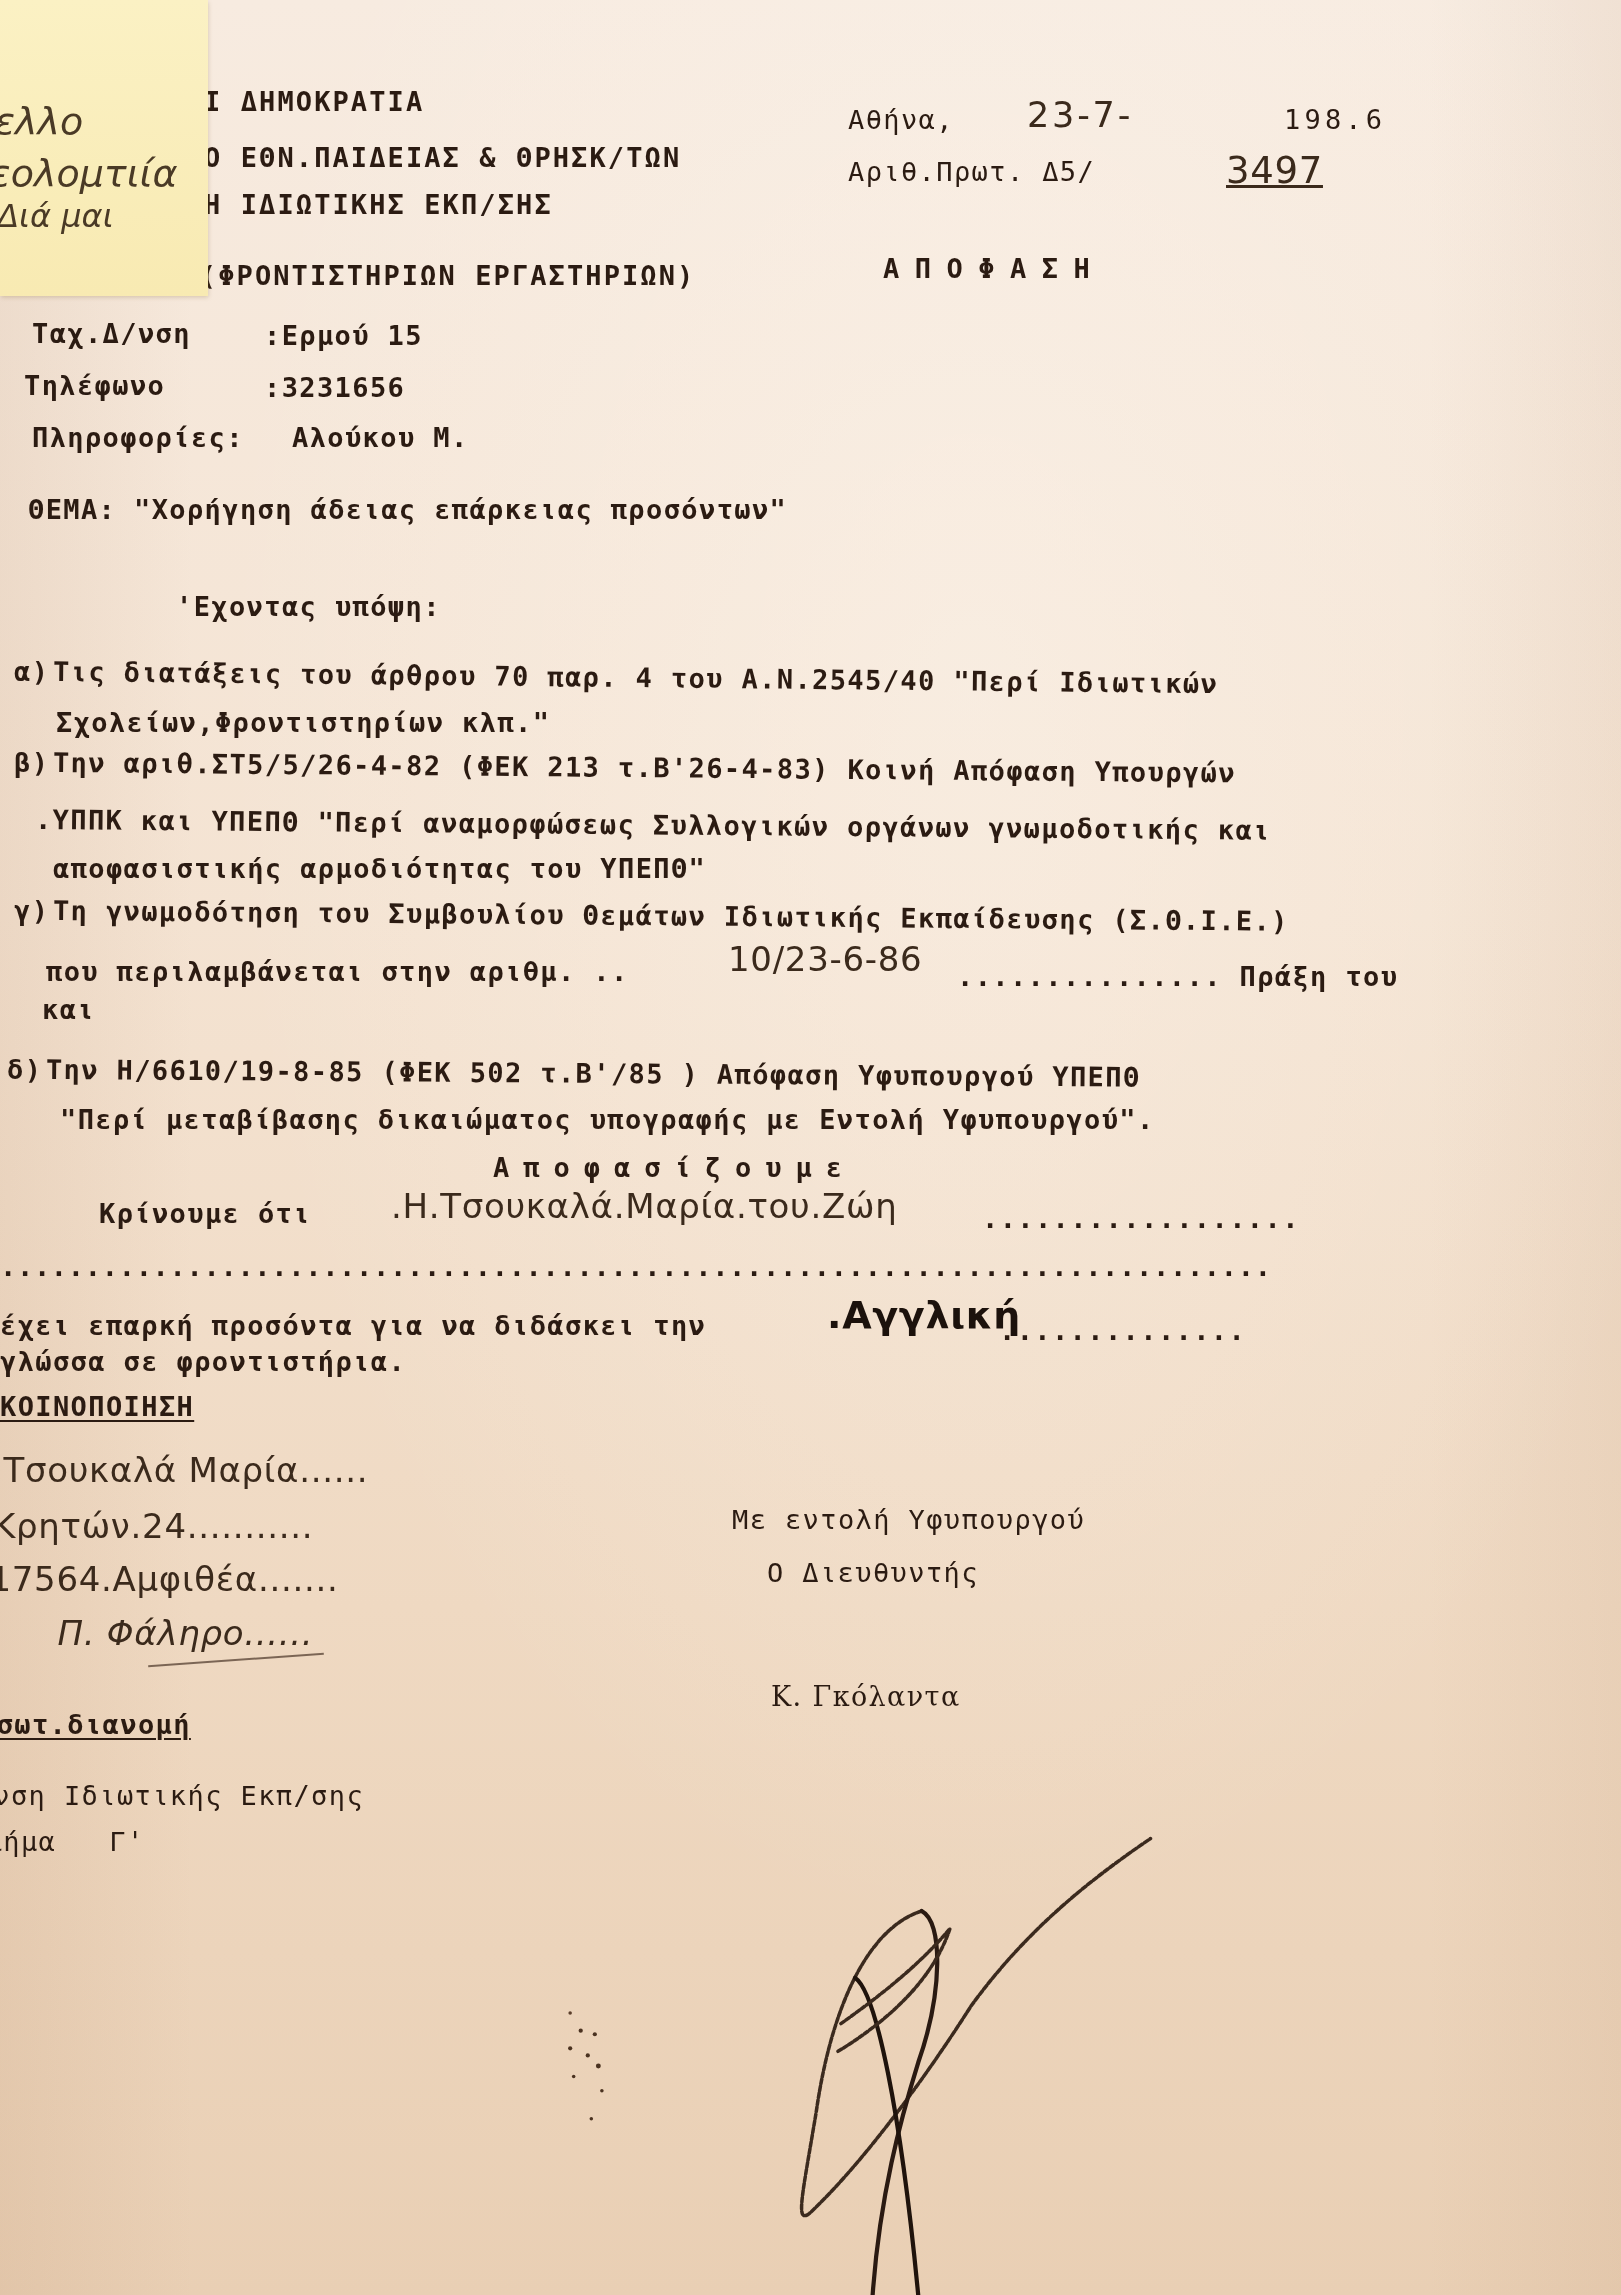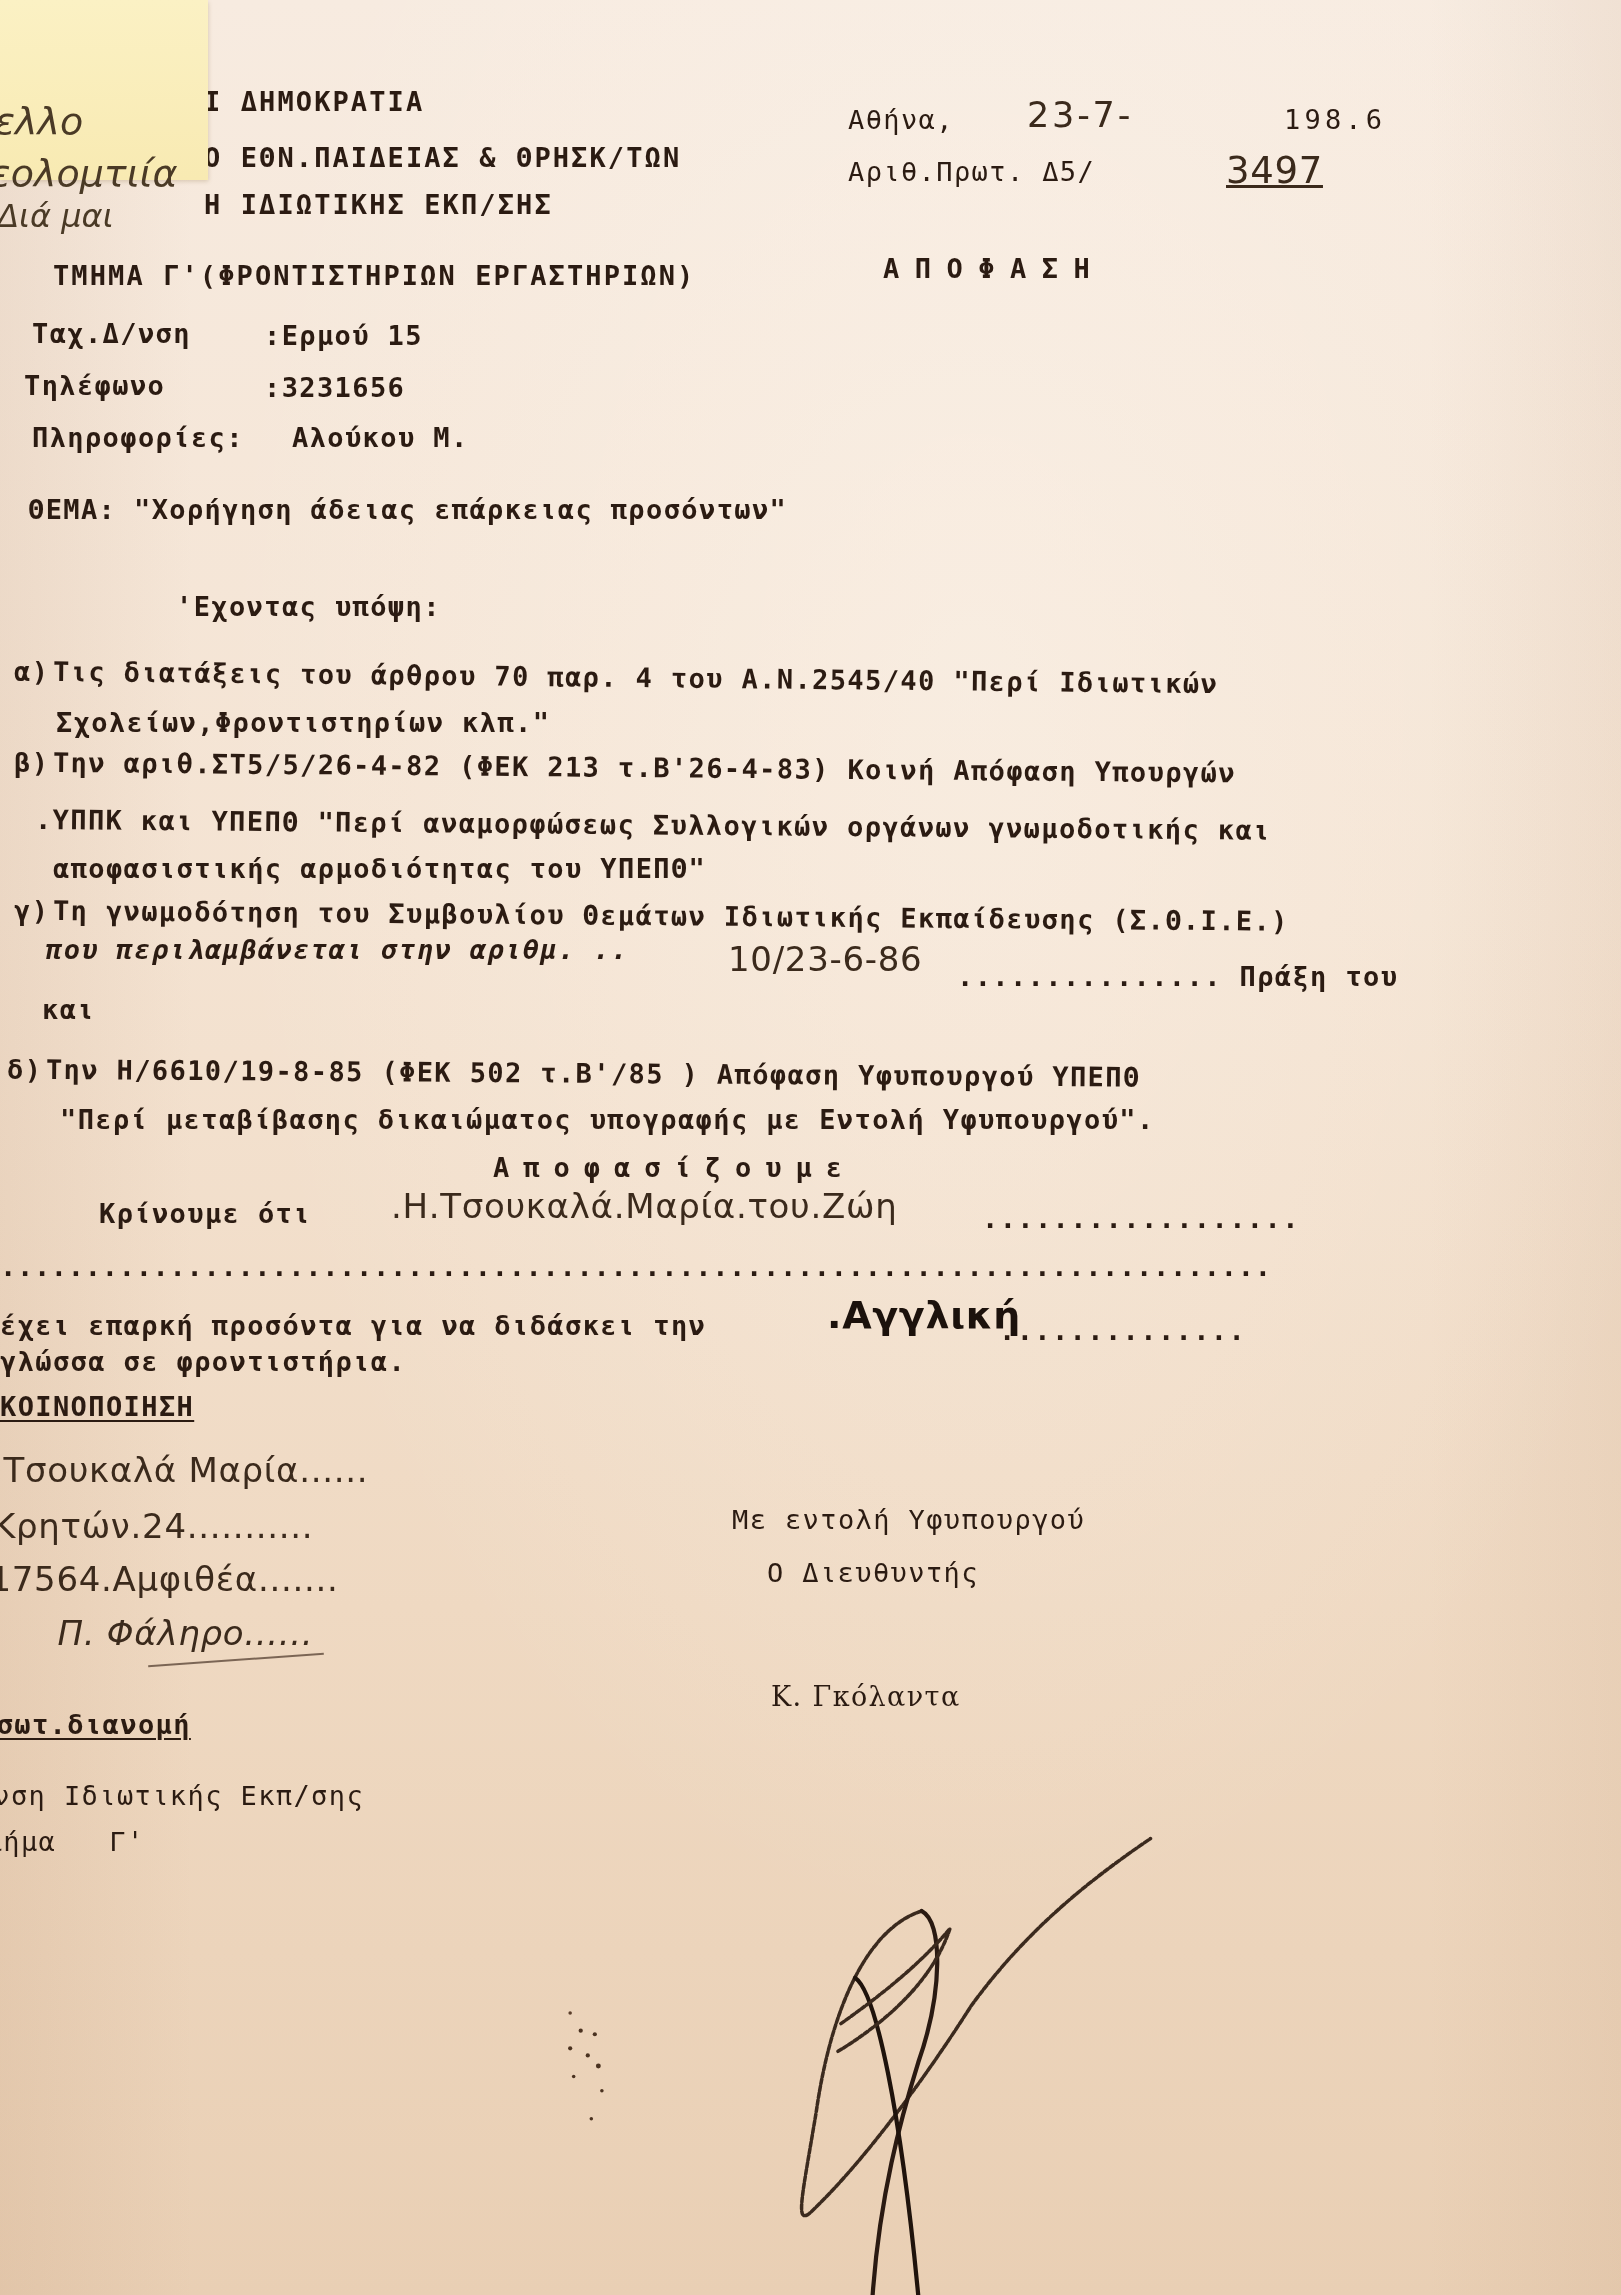--- a/index.html
+++ b/index.html
@@ -23,21 +23,21 @@
     .t.spaced { letter-spacing:15.5px; }
     .t.wide { letter-spacing:14px; }
     .ghost { color:rgba(120,90,60,0.18); }
     .hand {
       position:absolute; white-space:pre;
       font-family:"DejaVu Sans", sans-serif; font-weight:normal;
       color:#3b2a1c; font-size:39px; letter-spacing:0.7px;
     }
     .underline { text-decoration:underline; text-decoration-thickness:2.1px; text-underline-offset:4.2px; }
     .sticky {
-      position:absolute; left:0; top:0; width:208px; height:180px;
+      position:absolute; left:0; top:0; width:208px; height:296px;
       background: linear-gradient(180deg, #fbf1c4 0%, #f8eab2 100%);
       box-shadow: 1.4px 2.1px 4.2px rgba(120,90,40,0.25);
     }
     .sticky .note {
       position:absolute; font-family:"DejaVu Sans", sans-serif; color:#4a3a26;
       font-size:38px; white-space:pre; font-style:italic;
     }
     svg.sig { position:absolute; left:760px; top:1830px; width:394px; height:466px; overflow:visible; }
     .specks { position:absolute; }
   </style>
@@ -92,21 +92,21 @@
   <div class="t" style="left:53px; top:658px; transform:rotate(0.6deg);">Τις διατάξεις του άρθρου 70 παρ. 4 του Α.Ν.2545/40 "Περί Ιδιωτικών</div>
   <div class="t" style="left:56px; top:709px;">Σχολείων,Φροντιστηρίων κλπ."</div>
 
   <div class="t" style="left:14px; top:749px;">β)</div>
   <div class="t" style="left:53px; top:749px; transform:rotate(0.5deg);">Την αριθ.ΣΤ5/5/26-4-82 (ΦΕΚ 213 τ.Β'26-4-83) Κοινή Απόφαση Υπουργών</div>
   <div class="t" style="left:35px; top:806px; transform:rotate(0.5deg);">.ΥΠΠΚ και ΥΠΕΠΘ "Περί αναμορφώσεως Συλλογικών οργάνων γνωμοδοτικής και</div>
   <div class="t" style="left:53px; top:855px;">αποφασιστικής αρμοδιότητας του ΥΠΕΠΘ"</div>
 
   <div class="t" style="left:14px; top:897px;">γ)</div>
   <div class="t" style="left:53px; top:897px; transform:rotate(0.5deg);">Τη γνωμοδότηση του Συμβουλίου Θεμάτων Ιδιωτικής Εκπαίδευσης (Σ.Θ.Ι.Ε.)</div>
-  <div class="t" style="left:46px; top:936px;font-style:italic;">που περιλαμβάνεται στην αριθμ. ..</div>
+  <div class="t" style="left:46px; top:958px;">που περιλαμβάνεται στην αριθμ. ..</div>
   <div class="hand" style="left:728px; top:939px; font-size:34px;">10/23-6-86</div>
   <div class="t" style="left:957px; top:963px;">............... Πράξη του</div>
   <div class="t" style="left:42px; top:996px;">και</div>
 
   <div class="t" style="left:7px; top:1056px;">δ)</div>
   <div class="t" style="left:46px; top:1056px; transform:rotate(0.4deg);">Την Η/6610/19-8-85 (ΦΕΚ 502 τ.Β'/85 ) Απόφαση Υφυπουργού ΥΠΕΠΘ</div>
   <div class="t" style="left:60px; top:1106px;">"Περί μεταβίβασης δικαιώματος υπογραφής με Εντολή Υφυπουργού".</div>
 </div>
 
 <div>

